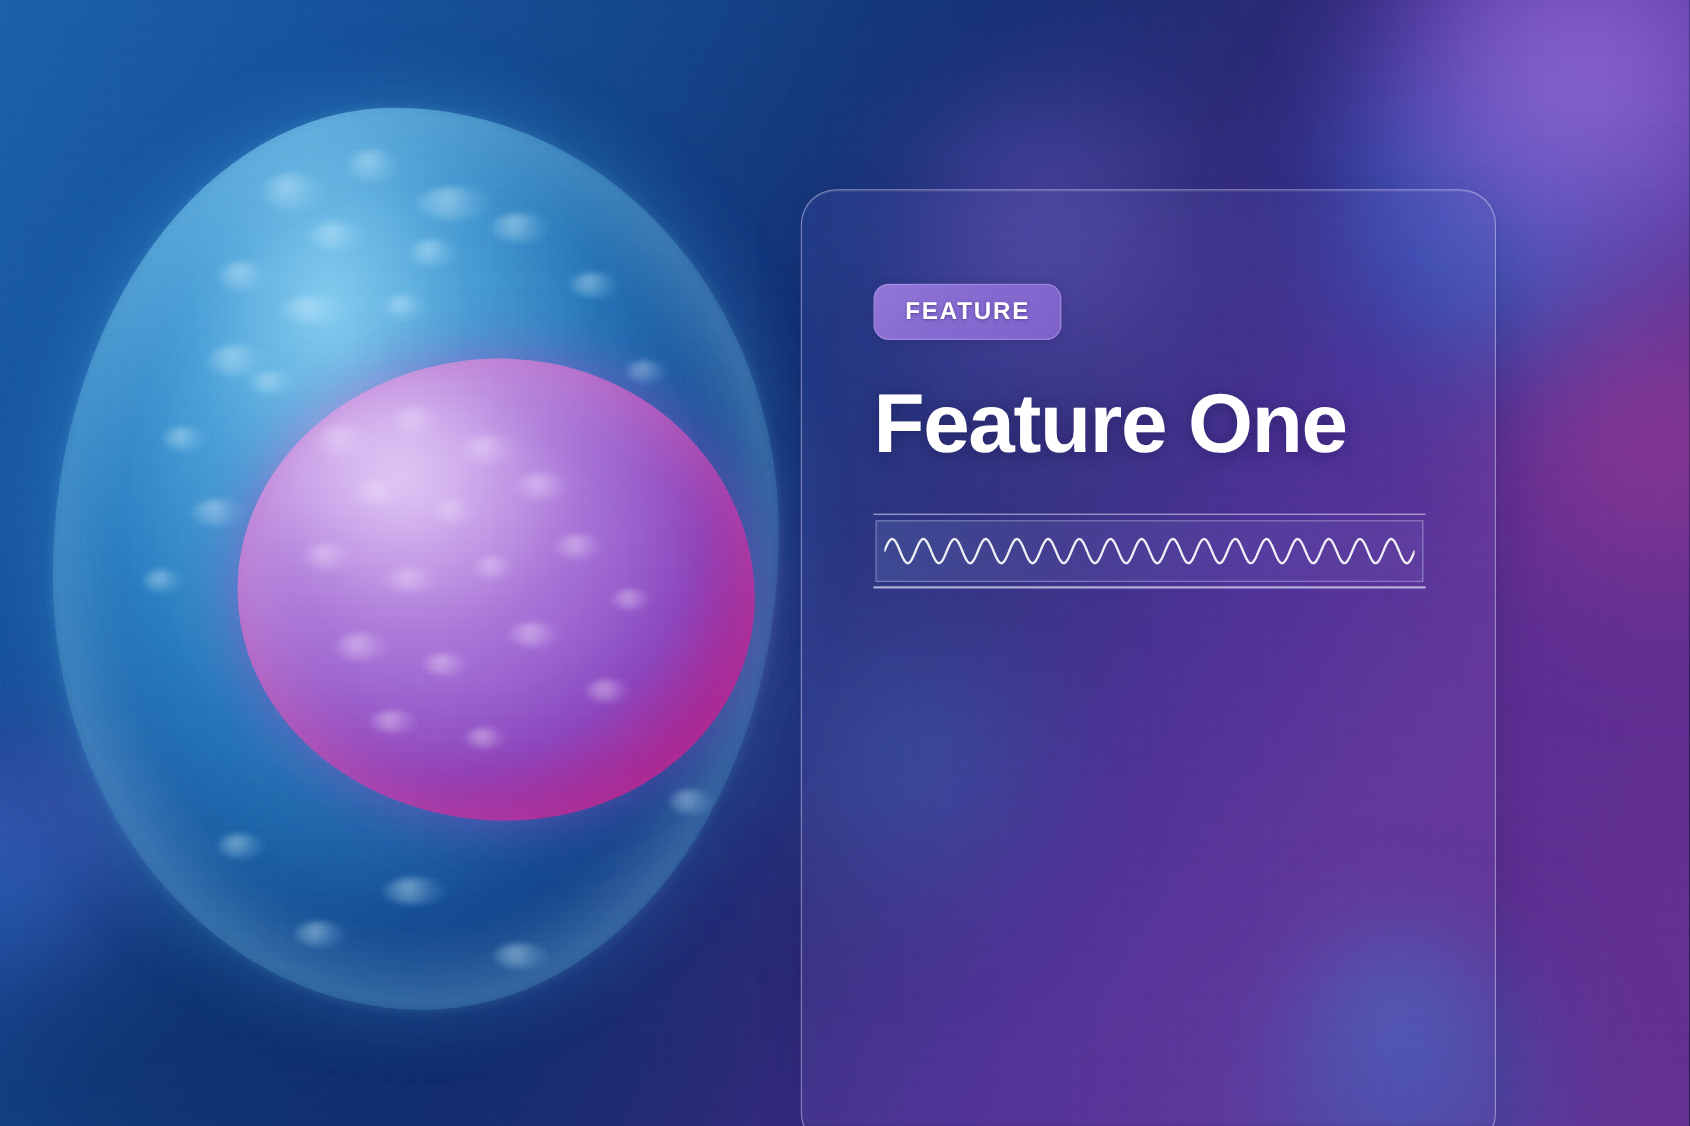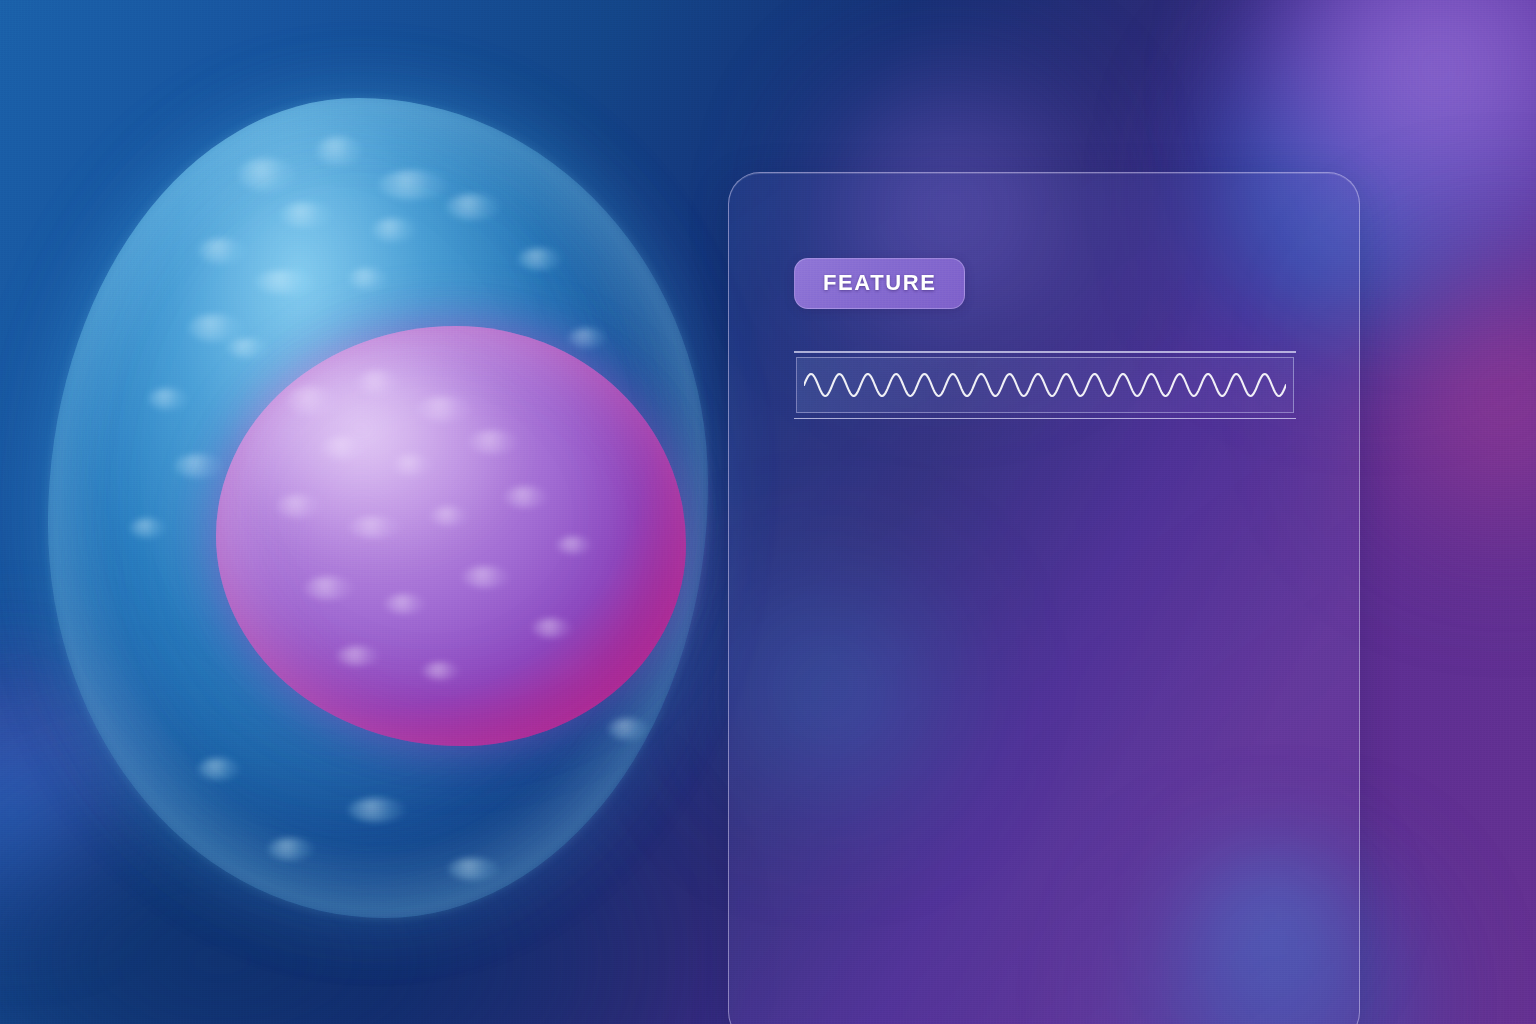--- a/index.html
+++ b/index.html
@@ -477,20 +477,21 @@
       <span style="left:340px;top:210px;width:36px;height:18px;"></span>
     </div>
     <div class="cell-nucleus-hl"></div>
   </div>
 
   <div class="card">
     <div class="card-inner">
 
       <div class="badge">FEATURE</div>
 
+      <h1 class="title">Feature One</h1>
 
       <div class="wave-panel">
         <div class="wave-rule top"></div>
         <div class="wave-box"></div>
         <svg class="wave-svg" viewBox="0 0 482 40" preserveAspectRatio="none">
           <path id="wave-path" fill="none" stroke="#ffffff" stroke-width="2.1" stroke-linecap="round" stroke-opacity="0.92" d="M0.00 20.00 L1.00 17.57 L2.01 15.26 L3.01 13.19 L4.02 11.45 L5.02 10.13 L6.03 9.30 L7.03 9.00 L8.03 9.24 L9.04 10.01 L10.04 11.27 L11.05 12.97 L12.05 15.01 L13.05 17.29 L14.06 19.71 L15.06 22.15 L16.07 24.47 L17.07 26.58 L18.07 28.36 L19.08 29.73 L20.08 30.63 L21.09 30.99 L22.09 30.82 L23.10 30.11 L24.10 28.90 L25.10 27.25 L26.11 25.25 L27.11 22.99 L28.12 20.58 L29.12 18.14 L30.13 15.79 L31.13 13.65 L32.13 11.83 L33.14 10.40 L34.14 9.45 L35.15 9.02 L36.15 9.14 L37.15 9.78 L38.16 10.93 L39.16 12.53 L40.17 14.50 L41.17 16.74 L42.17 19.14 L43.18 21.58 L44.18 23.94 L45.19 26.11 L46.19 27.98 L47.20 29.45 L48.20 30.46 L49.20 30.95 L50.21 30.91 L51.21 30.32 L52.22 29.23 L53.22 27.68 L54.23 25.75 L55.23 23.54 L56.23 21.15 L57.24 18.71 L58.24 16.33 L59.25 14.13 L60.25 12.22 L61.25 10.70 L62.26 9.63 L63.26 9.08 L64.27 9.06 L65.27 9.58 L66.28 10.62 L67.28 12.12 L68.28 14.01 L69.29 16.19 L70.29 18.56 L71.30 21.01 L72.30 23.40 L73.30 25.62 L74.31 27.57 L75.31 29.15 L76.32 30.27 L77.32 30.89 L78.33 30.97 L79.33 30.51 L80.33 29.53 L81.34 28.08 L82.34 26.23 L83.35 24.08 L84.35 21.72 L85.35 19.28 L86.36 16.88 L87.36 14.63 L88.37 12.64 L89.37 11.02 L90.38 9.84 L91.38 9.16 L92.38 9.02 L93.39 9.41 L94.39 10.33 L95.40 11.73 L96.40 13.53 L97.40 15.66 L98.41 18.00 L99.41 20.43 L100.42 22.85 L101.42 25.12 L102.42 27.14 L103.43 28.81 L104.43 30.05 L105.44 30.79 L106.44 31.00 L107.45 30.66 L108.45 29.80 L109.45 28.46 L110.46 26.70 L111.46 24.61 L112.47 22.29 L113.47 19.86 L114.47 17.43 L115.48 15.13 L116.48 13.08 L117.49 11.36 L118.49 10.07 L119.50 9.27 L120.50 9.00 L121.50 9.27 L122.51 10.07 L123.51 11.36 L124.52 13.08 L125.52 15.13 L126.53 17.43 L127.53 19.86 L128.53 22.29 L129.54 24.61 L130.54 26.70 L131.55 28.46 L132.55 29.80 L133.55 30.66 L134.56 31.00 L135.56 30.79 L136.57 30.05 L137.57 28.81 L138.57 27.14 L139.58 25.12 L140.58 22.85 L141.59 20.43 L142.59 18.00 L143.60 15.66 L144.60 13.53 L145.60 11.73 L146.61 10.33 L147.61 9.41 L148.62 9.02 L149.62 9.16 L150.63 9.84 L151.63 11.02 L152.63 12.64 L153.64 14.63 L154.64 16.88 L155.65 19.28 L156.65 21.72 L157.65 24.08 L158.66 26.23 L159.66 28.08 L160.67 29.53 L161.67 30.51 L162.68 30.97 L163.68 30.89 L164.68 30.27 L165.69 29.15 L166.69 27.57 L167.70 25.62 L168.70 23.40 L169.70 21.01 L170.71 18.56 L171.71 16.19 L172.72 14.01 L173.72 12.12 L174.72 10.62 L175.73 9.58 L176.73 9.06 L177.74 9.08 L178.74 9.63 L179.75 10.70 L180.75 12.22 L181.75 14.13 L182.76 16.33 L183.76 18.71 L184.77 21.15 L185.77 23.54 L186.78 25.75 L187.78 27.68 L188.78 29.23 L189.79 30.32 L190.79 30.91 L191.80 30.95 L192.80 30.46 L193.80 29.45 L194.81 27.98 L195.81 26.11 L196.82 23.94 L197.82 21.58 L198.82 19.14 L199.83 16.74 L200.83 14.50 L201.84 12.53 L202.84 10.93 L203.85 9.78 L204.85 9.14 L205.85 9.02 L206.86 9.45 L207.86 10.40 L208.87 11.83 L209.87 13.65 L210.88 15.79 L211.88 18.14 L212.88 20.58 L213.89 22.99 L214.89 25.25 L215.90 27.25 L216.90 28.90 L217.90 30.11 L218.91 30.82 L219.91 30.99 L220.92 30.63 L221.92 29.73 L222.93 28.36 L223.93 26.58 L224.93 24.47 L225.94 22.15 L226.94 19.71 L227.95 17.29 L228.95 15.01 L229.95 12.97 L230.96 11.27 L231.96 10.01 L232.97 9.24 L233.97 9.00 L234.97 9.30 L235.98 10.13 L236.98 11.45 L237.99 13.19 L238.99 15.26 L240.00 17.57 L241.00 20.00 L242.00 22.43 L243.01 24.74 L244.01 26.81 L245.02 28.55 L246.02 29.87 L247.02 30.70 L248.03 31.00 L249.03 30.76 L250.04 29.99 L251.04 28.73 L252.05 27.03 L253.05 24.99 L254.05 22.71 L255.06 20.29 L256.06 17.85 L257.07 15.53 L258.07 13.42 L259.07 11.64 L260.08 10.27 L261.08 9.37 L262.09 9.01 L263.09 9.18 L264.10 9.89 L265.10 11.10 L266.10 12.75 L267.11 14.75 L268.11 17.01 L269.12 19.42 L270.12 21.86 L271.13 24.21 L272.13 26.35 L273.13 28.17 L274.14 29.60 L275.14 30.55 L276.15 30.98 L277.15 30.86 L278.15 30.22 L279.16 29.07 L280.16 27.47 L281.17 25.50 L282.17 23.26 L283.18 20.86 L284.18 18.42 L285.18 16.06 L286.19 13.89 L287.19 12.02 L288.20 10.55 L289.20 9.54 L290.20 9.05 L291.21 9.09 L292.21 9.68 L293.22 10.77 L294.22 12.32 L295.23 14.25 L296.23 16.46 L297.23 18.85 L298.24 21.29 L299.24 23.67 L300.25 25.87 L301.25 27.78 L302.25 29.30 L303.26 30.37 L304.26 30.92 L305.27 30.94 L306.27 30.42 L307.27 29.38 L308.28 27.88 L309.28 25.99 L310.29 23.81 L311.29 21.44 L312.30 18.99 L313.30 16.60 L314.30 14.38 L315.31 12.43 L316.31 10.85 L317.32 9.73 L318.32 9.11 L319.32 9.03 L320.33 9.49 L321.33 10.47 L322.34 11.92 L323.34 13.77 L324.35 15.92 L325.35 18.28 L326.35 20.72 L327.36 23.12 L328.36 25.37 L329.37 27.36 L330.37 28.98 L331.38 30.16 L332.38 30.84 L333.38 30.98 L334.39 30.59 L335.39 29.67 L336.40 28.27 L337.40 26.47 L338.40 24.34 L339.41 22.00 L340.41 19.57 L341.42 17.15 L342.42 14.88 L343.43 12.86 L344.43 11.19 L345.43 9.95 L346.44 9.21 L347.44 9.00 L348.45 9.34 L349.45 10.20 L350.45 11.54 L351.46 13.30 L352.46 15.39 L353.47 17.71 L354.47 20.14 L355.48 22.57 L356.48 24.87 L357.48 26.92 L358.49 28.64 L359.49 29.93 L360.50 30.73 L361.50 31.00 L362.50 30.73 L363.51 29.93 L364.51 28.64 L365.52 26.92 L366.52 24.87 L367.52 22.57 L368.53 20.14 L369.53 17.71 L370.54 15.39 L371.54 13.30 L372.55 11.54 L373.55 10.20 L374.55 9.34 L375.56 9.00 L376.56 9.21 L377.57 9.95 L378.57 11.19 L379.57 12.86 L380.58 14.88 L381.58 17.15 L382.59 19.57 L383.59 22.00 L384.60 24.34 L385.60 26.47 L386.60 28.27 L387.61 29.67 L388.61 30.59 L389.62 30.98 L390.62 30.84 L391.63 30.16 L392.63 28.98 L393.63 27.36 L394.64 25.37 L395.64 23.12 L396.65 20.72 L397.65 18.28 L398.65 15.92 L399.66 13.77 L400.66 11.92 L401.67 10.47 L402.67 9.49 L403.68 9.03 L404.68 9.11 L405.68 9.73 L406.69 10.85 L407.69 12.43 L408.70 14.38 L409.70 16.60 L410.70 18.99 L411.71 21.44 L412.71 23.81 L413.72 25.99 L414.72 27.88 L415.73 29.38 L416.73 30.42 L417.73 30.94 L418.74 30.92 L419.74 30.37 L420.75 29.30 L421.75 27.78 L422.75 25.87 L423.76 23.67 L424.76 21.29 L425.77 18.85 L426.77 16.46 L427.77 14.25 L428.78 12.32 L429.78 10.77 L430.79 9.68 L431.79 9.09 L432.80 9.05 L433.80 9.54 L434.80 10.55 L435.81 12.02 L436.81 13.89 L437.82 16.06 L438.82 18.42 L439.82 20.86 L440.83 23.26 L441.83 25.50 L442.84 27.47 L443.84 29.07 L444.85 30.22 L445.85 30.86 L446.85 30.98 L447.86 30.55 L448.86 29.60 L449.87 28.17 L450.87 26.35 L451.88 24.21 L452.88 21.86 L453.88 19.42 L454.89 17.01 L455.89 14.75 L456.90 12.75 L457.90 11.10 L458.90 9.89 L459.91 9.18 L460.91 9.01 L461.92 9.37 L462.92 10.27 L463.93 11.64 L464.93 13.42 L465.93 15.53 L466.94 17.85 L467.94 20.29 L468.95 22.71 L469.95 24.99 L470.95 27.03 L471.96 28.73 L472.96 29.99 L473.97 30.76 L474.97 31.00 L475.98 30.70 L476.98 29.87 L477.98 28.55 L478.99 26.81 L479.99 24.74 L481.00 22.43 L482.00 20.00"></path>
         </svg>
         <div class="wave-rule bottom"></div>
       </div>
 

